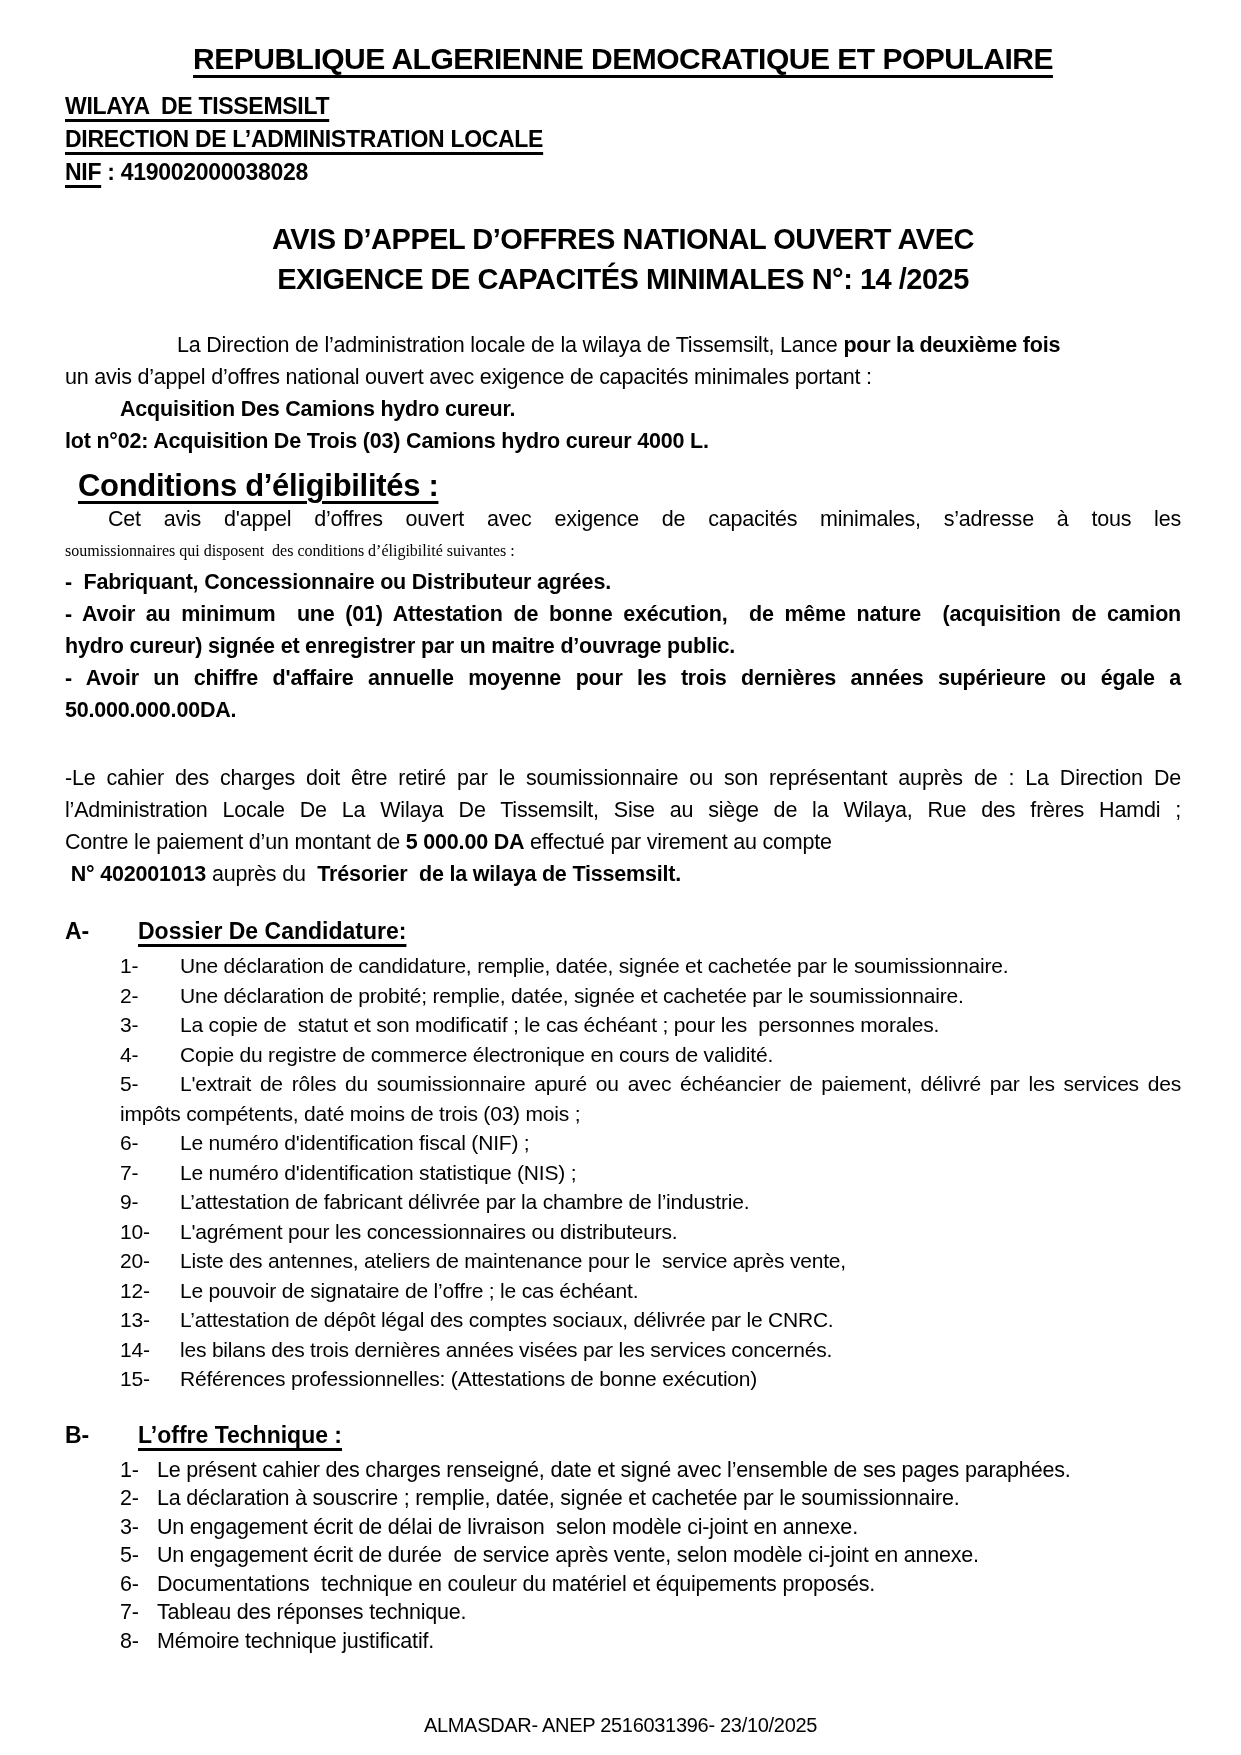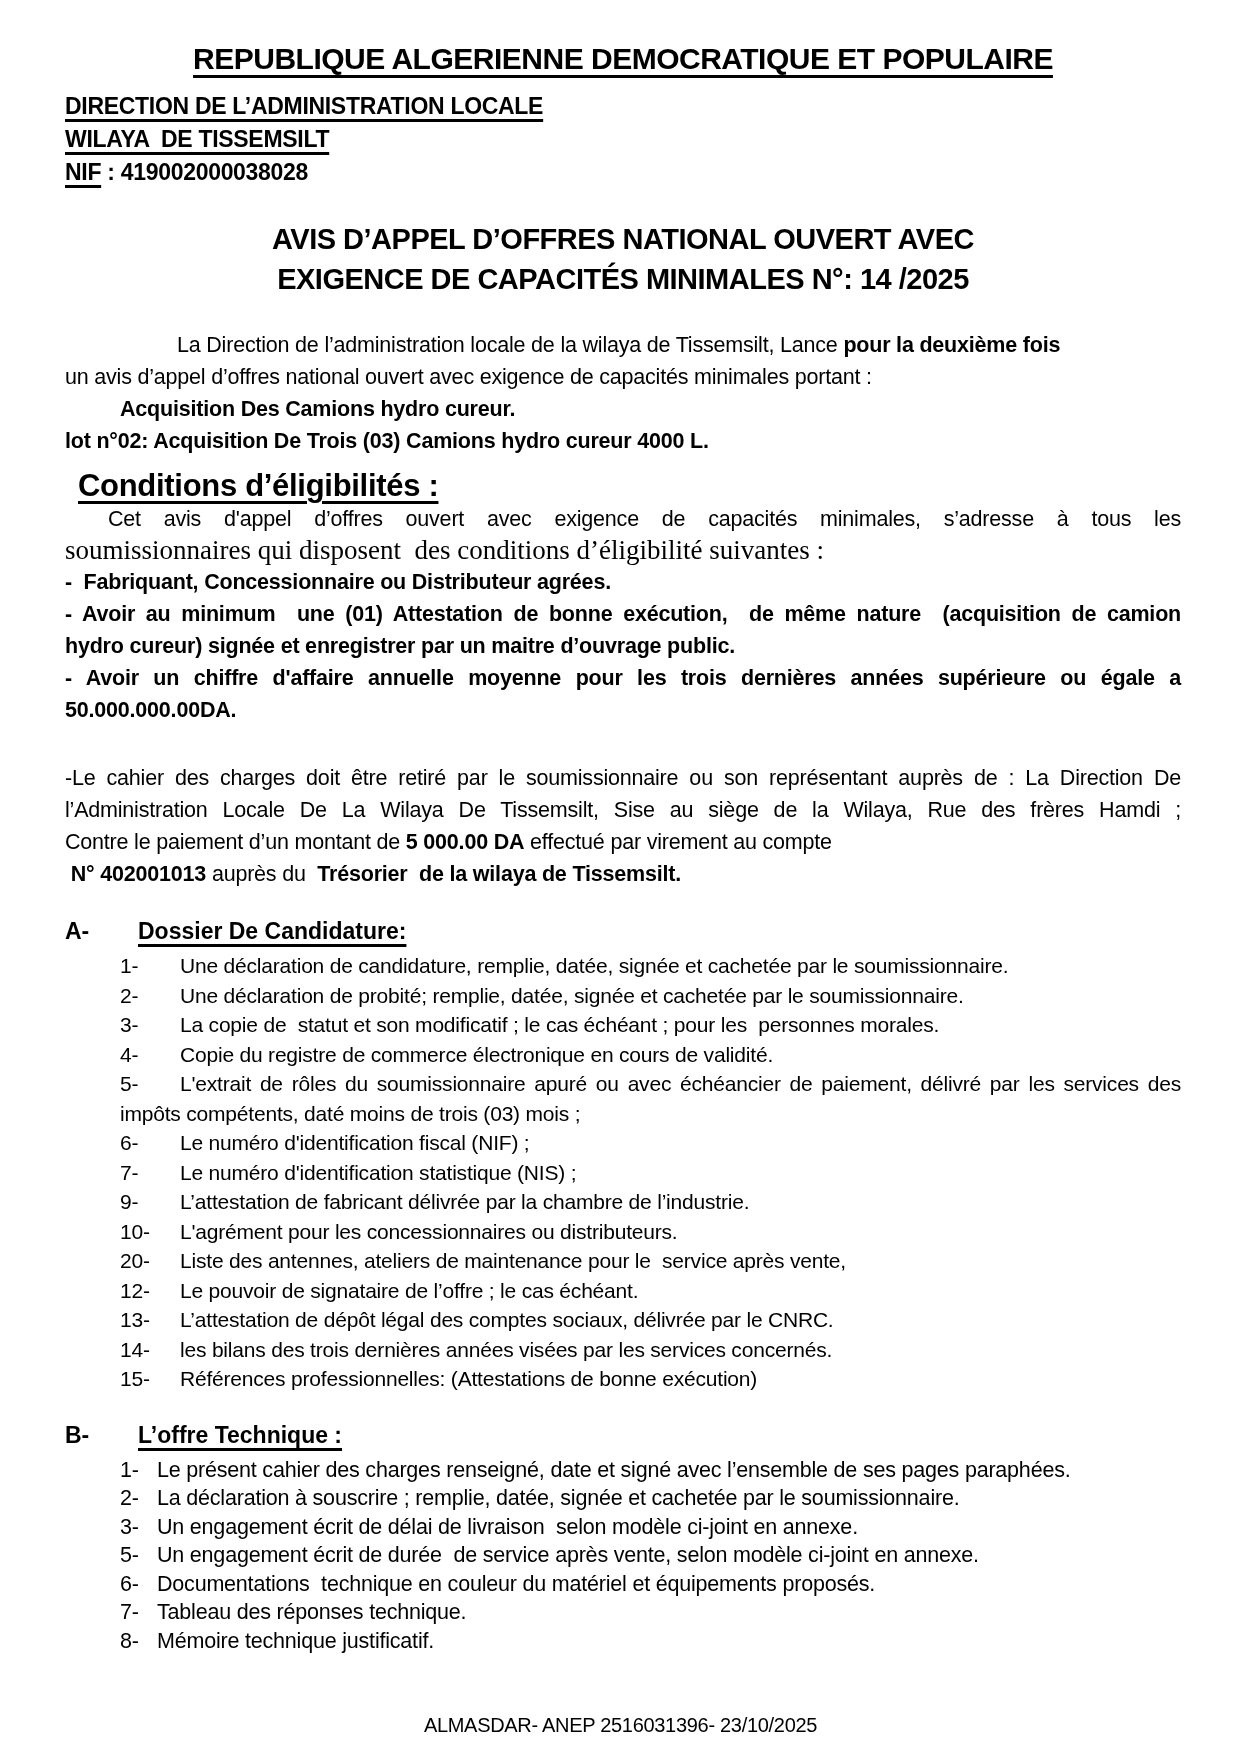--- a/index.html
+++ b/index.html
@@ -73,21 +73,21 @@
     letter-spacing: -0.3px;
   }
   .elig-heading .t {
     text-decoration: underline;
     text-decoration-thickness: 2.5px;
     text-underline-offset: 5px;
   }
   .elig-p1 { padding-left: 3px; text-indent: 40px; }
   .serif-line {
     font-family: "Liberation Serif", serif;
-    font-size: 27px;
+    font-size: 16px;
     line-height: 31px;
     letter-spacing: 0;
   }
   .elig-bullets { font-weight: 700; }
 
   
   .retrait { margin-top: 36px; }
 
   
   .sec-heading {
@@ -133,24 +133,24 @@
 </style>
 </head>
 <body>
 
 <div class="page">
 
   <div class="rep-title">
     <span class="t">REPUBLIQUE ALGERIENNE DEMOCRATIQUE ET POPULAIRE</span>
   </div>
   <div class="org-line">
+    <span class="t u">WILAYA  DE TISSEMSILT</span>
+  </div>
+  <div class="org-line">
     <span class="t u">DIRECTION DE L’ADMINISTRATION LOCALE</span>
-  </div>
-  <div class="org-line">
-    <span class="t u">WILAYA  DE TISSEMSILT</span>
   </div>
   <div class="org-line">
     <span class="t u">NIF</span><span class="t"> : 419002000038028</span>
   </div>
 
   <div class="main-title">
     <div><span class="t">AVIS D’APPEL D’OFFRES NATIONAL OUVERT AVEC</span></div>
     <div><span class="t">EXIGENCE DE CAPACITÉS MINIMALES N°: 14 /2025</span></div>
   </div>
 

